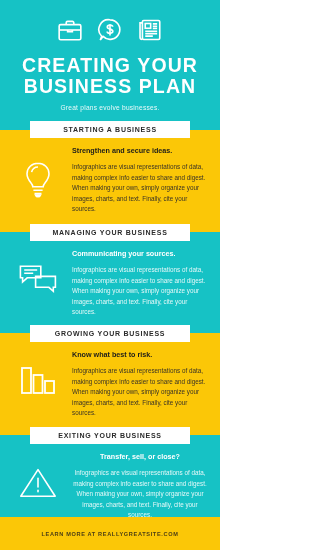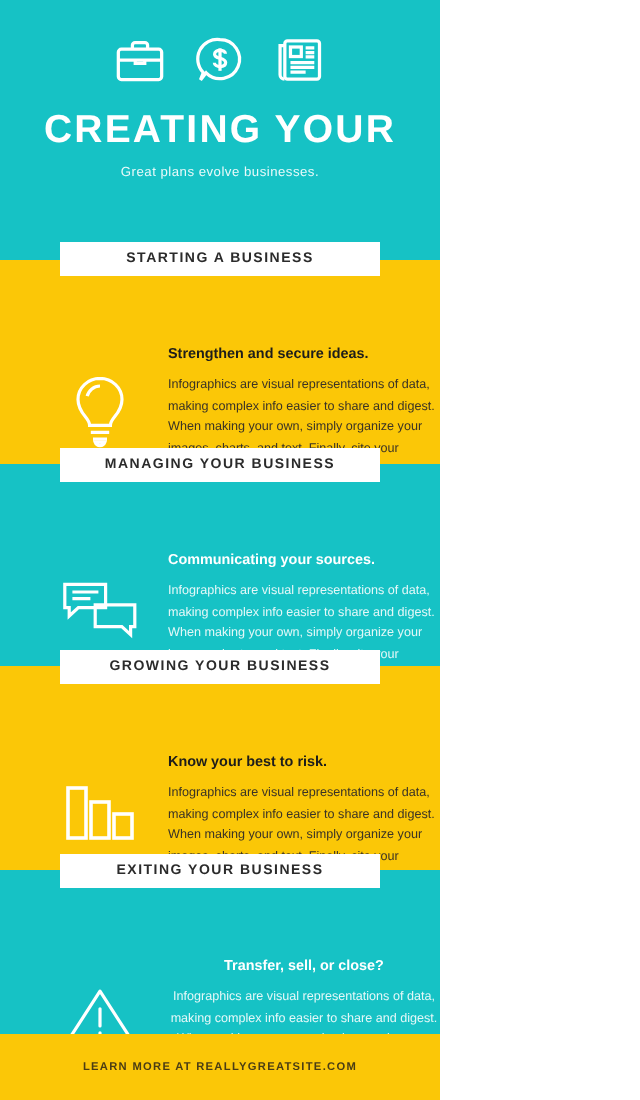--- a/index.html
+++ b/index.html
@@ -77,25 +77,24 @@
     color: #2b2b2b;
     font-size: 7px;
     font-weight: bold;
     letter-spacing: 0.75px;
     text-transform: uppercase;
   }
 
   
   .section-body {
     position: absolute;
-    left: 16px;
+    left: 4px;
     width: 220px;
     display: flex;
     align-items: flex-start;
-    margin-top: 26px;
   }
   .section-icon {
     width: 68px;
     display: flex;
     justify-content: center;
     padding-top: 16px;
     flex: none;
   }
   .section-icon svg { display: block; }
   .section-text {
@@ -169,20 +168,21 @@
           <rect x="5" y="3.2" width="16" height="17.6" rx="1.2"></rect>
           <path d="M5 5.4H2.8v13.4a2 2 0 0 0 2 2"></path>
           <rect x="7.6" y="6" width="5" height="4.4"></rect>
           <path d="M14.6 6.4h4M14.6 8.6h4M14.6 10.6h4"></path>
           <path d="M7.6 13.2h11M7.6 15.4h11M7.6 17.6h7"></path>
         </svg>
       </span>
     </div>
     <div class="title">
       <div>CREATING YOUR</div>
+      <div>BUSINESS PLAN</div>
     </div>
     <div class="subtitle">Great plans evolve businesses.</div>
   </div>
 
   <div class="banner" style="top:121px;">
     <span class="banner-text">STARTING A BUSINESS</span>
   </div>
   <div class="section-body on-yellow" style="top:144px;">
     <div class="section-icon">
       <svg width="34" height="40" viewBox="0 0 34 40" fill="none" stroke="#ffffff" stroke-width="1.6">
@@ -220,21 +220,21 @@
   </div>
   <div class="section-body on-yellow" style="top:348px;">
     <div class="section-icon">
       <svg width="40" height="34" viewBox="0 0 40 34" fill="none" stroke="#ffffff" stroke-width="1.8">
         <rect x="4" y="4" width="9" height="25"></rect>
         <rect x="15.5" y="11" width="9" height="18"></rect>
         <rect x="27" y="17" width="9" height="12"></rect>
       </svg>
     </div>
     <div class="section-text">
-      <div class="section-heading">Know your best to risk.</div>
+      <div class="section-heading">Know what best to risk.</div>
       <div class="section-para">Infographics are visual representations of data, making complex info easier to share and digest. When making your own, simply organize your images, charts, and text. Finally, cite your sources.</div>
     </div>
   </div>
 
   <div class="banner" style="top:427px;">
     <span class="banner-text">EXITING YOUR BUSINESS</span>
   </div>
   <div class="section-body on-teal" style="top:450px;text-align:center;">
     <div class="section-icon">
       <svg width="40" height="34" viewBox="0 0 40 34" fill="none" stroke="#ffffff" stroke-width="1.6">

